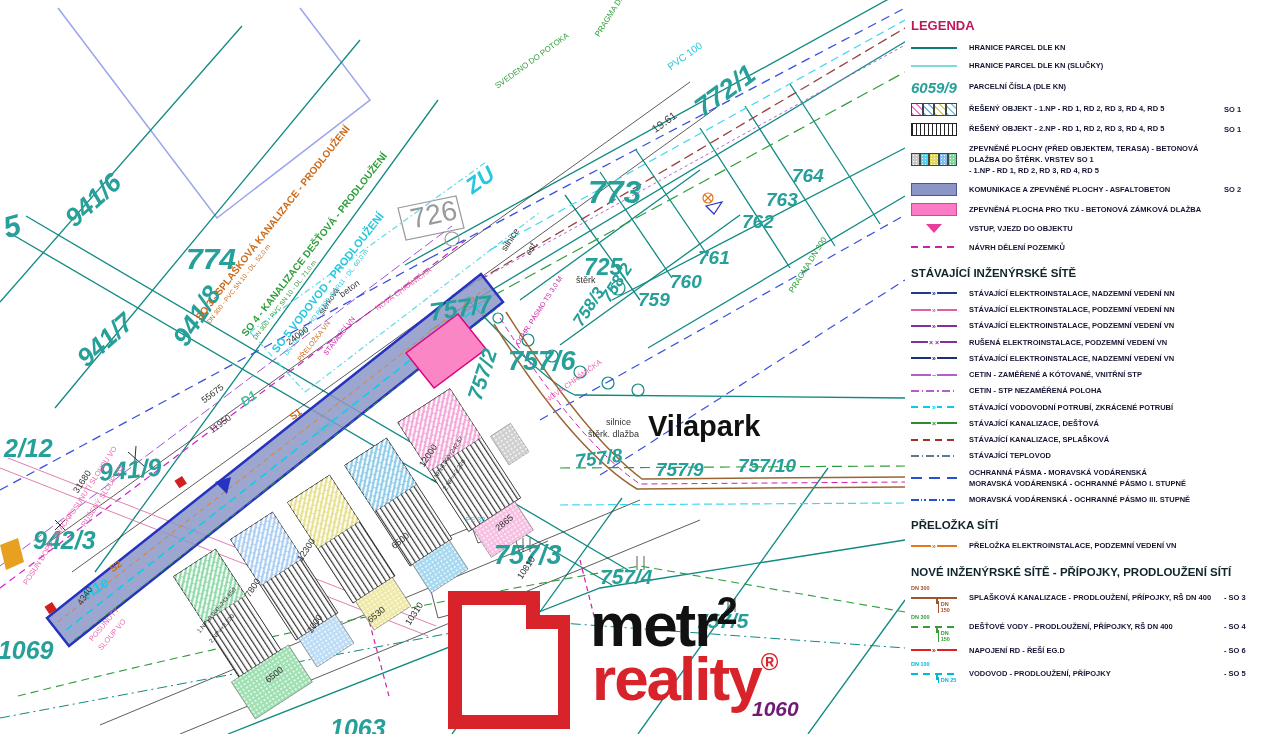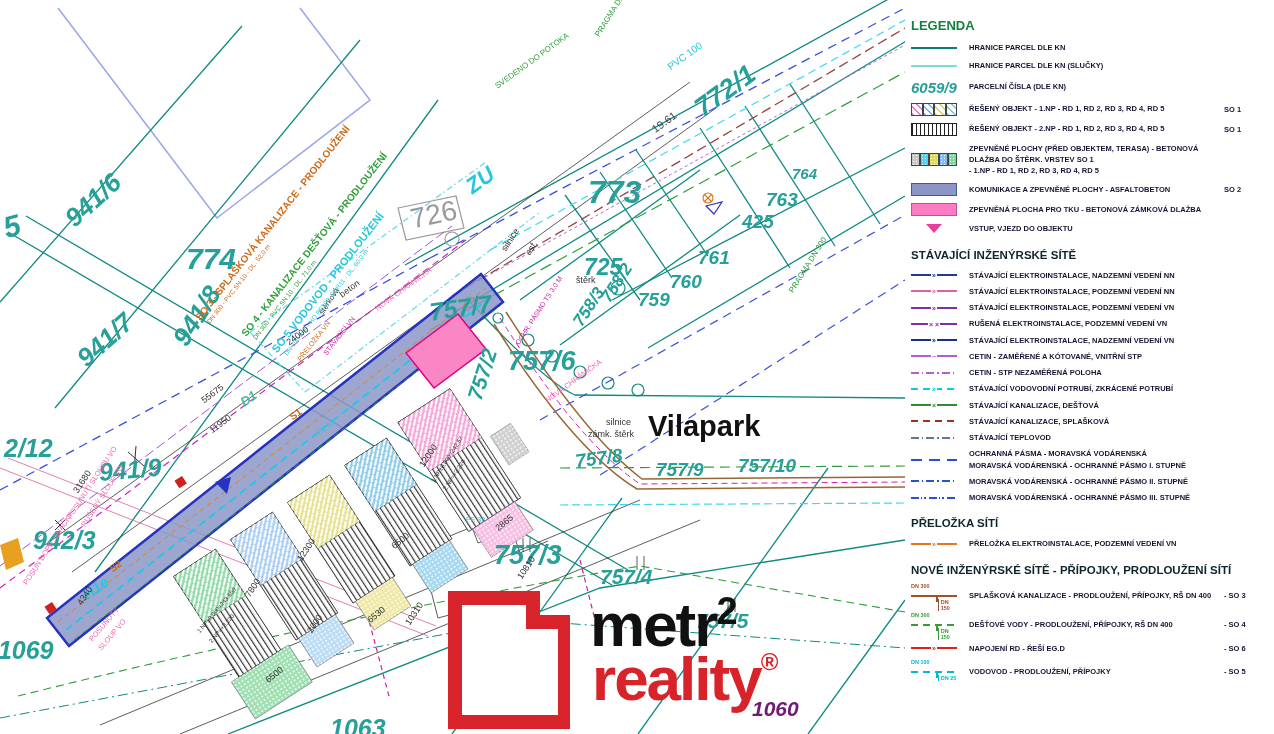--- a/index.html
+++ b/index.html
@@ -13,21 +13,21 @@
   
   #logo{position:absolute;left:440px;top:585px;width:470px;height:149px;}
   #logo svg{position:absolute;left:0;top:0;}
   #logo .t1{position:absolute;left:150px;top:4px;font-size:62px;font-weight:bold;color:#111;letter-spacing:-2px;}
   #logo .sup{font-size:38px;vertical-align:22px;letter-spacing:0;}
   #logo .t2{position:absolute;left:152px;top:58px;font-size:62px;font-weight:bold;color:#d8232a;letter-spacing:-2px;}
   #logo .reg{font-size:24px;vertical-align:30px;letter-spacing:0;}
   
   #legend{position:absolute;left:905px;top:0;width:369px;height:734px;background:#fff;
           padding:18px 4px 0 6px;box-sizing:border-box;color:#141432;}
-  #legend h1{font-size:13px;margin:0 0 9px 0;color:#15803d;}
+  #legend h1{font-size:13px;margin:0 0 9px 0;color:#be185d;}
   .lg-head{font-size:11.5px;font-weight:bold;margin:14px 0 9px 0;color:#10242c;}
   .lg-row{display:flex;align-items:center;margin-bottom:7px;}
   .lg-rowD{margin-bottom:5px;}
   .sw{flex:0 0 46px;width:46px;margin-right:12px;position:relative;display:flex;align-items:center;}
   .swline{width:100%;}
   .swmid{position:absolute;left:50%;top:50%;transform:translate(-50%,-50%);background:#fff;
          font-size:7px;line-height:1;padding:0 1px;font-weight:bold;}
   .swblock{width:46px;height:13px;box-sizing:border-box;}
   .swcells{display:flex;width:46px;height:13px;}
   .swcells div{flex:1;border:0.5px solid #444;}
@@ -223,34 +223,34 @@
       <span class="mlab b i" style="left: 330px; top: 670px; font-size: 25px; color: rgb(38, 160, 153); margin-top: 46px;">1063</span>
       <span class="mlab" style="left: 408px; top: 206px; font-size: 28px; color: rgb(154, 154, 154); transform: rotate(-12deg);">726</span>
       <span class="mlab b i" style="left: 462px; top: 180px; font-size: 22px; color: rgb(39, 199, 222); transform: rotate(-36deg);">ZU</span>
       <span class="mlab b i" style="left: 588px; top: 128px; font-size: 32px; color: rgb(38, 160, 153); margin-top: 48px;">773</span>
       <span class="mlab b i" style="left: 690px; top: 100px; font-size: 27px; color: rgb(38, 160, 153); transform: rotate(-36deg);">772/1</span>
       <span class="mlab" style="left: 650px; top: 126px; font-size: 11px; color: rgb(68, 68, 68); transform: rotate(-36deg);">19.61</span>
       <span class="mlab" style="left: 666px; top: 64px; font-size: 10px; color: rgb(39, 199, 222); transform: rotate(-36deg);">PVC 100</span>
       <span class="mlab" style="left: 594px; top: 34px; font-size: 8px; color: rgb(46, 158, 58); transform: rotate(-58deg);">PRAGMA DN 300</span>
       <span class="mlab" style="left: 788px; top: 290px; font-size: 8px; color: rgb(46, 158, 58); transform: rotate(-58deg);">PRAGMA DN 300</span>
       <span class="mlab" style="left: 494px; top: 84px; font-size: 8px; color: rgb(46, 158, 58); transform: rotate(-36deg);">SVEDENO DO POTOKA</span>
-      <span class="mlab b i" style="left: 792px; top: 166px; font-size: 15px; color: rgb(38, 160, 153); text-align: center;">764</span>
+      <span class="mlab b i" style="left: 792px; top: 166px; font-size: 19px; color: rgb(38, 160, 153); text-align: center;">764</span>
       <span class="mlab b i" style="left: 766px; top: 190px; font-size: 19px; color: rgb(38, 160, 153);">763</span>
-      <span class="mlab b i" style="left: 742px; top: 212px; font-size: 19px; color: rgb(38, 160, 153);">425</span>
+      <span class="mlab b i" style="left: 742px; top: 212px; font-size: 19px; color: rgb(38, 160, 153);">762</span>
       <span class="mlab b i" style="left: 698px; top: 248px; font-size: 19px; color: rgb(38, 160, 153);">761</span>
       <span class="mlab b i" style="left: 670px; top: 272px; font-size: 19px; color: rgb(38, 160, 153);">760</span>
       <span class="mlab b i" style="left: 638px; top: 290px; font-size: 19px; color: rgb(38, 160, 153);">759</span>
       <span class="mlab b i" style="left: 598px; top: 296px; font-size: 17px; color: rgb(38, 160, 153); transform: rotate(-57deg);">758/2</span>
       <span class="mlab b i" style="left: 570px; top: 320px; font-size: 17px; color: rgb(38, 160, 153); transform: rotate(-57deg);">758/3</span>
       <span class="mlab b i" style="left: 508px; top: 348px; font-size: 27px; color: rgb(38, 160, 153);">757/6</span>
       <span class="mlab b i" style="left: 428px; top: 300px; font-size: 25px; color: rgb(38, 160, 153); transform: rotate(-8deg);">757/7</span>
       <span class="mlab b i" style="left: 464px; top: 396px; font-size: 21px; color: rgb(38, 160, 153); transform: rotate(-72deg);">757/2</span>
       <span class="mlab b" style="left: 648px; top: 412px; font-size: 29px; color: rgb(17, 17, 17);">Vilapark</span>
       <span class="mlab" style="left: 606px; top: 418px; font-size: 9px; color: rgb(51, 51, 51);">silnice</span>
-      <span class="mlab" style="left: 588px; top: 430px; font-size: 9px; color: rgb(51, 51, 51);">zámk. štěrk</span>
+      <span class="mlab" style="left: 588px; top: 430px; font-size: 9px; color: rgb(51, 51, 51);">štěrk. dlažba</span>
       <span class="mlab b i" style="left: 574px; top: 452px; font-size: 19px; color: rgb(38, 160, 153); transform: rotate(-8deg);">757/8</span>
       <span class="mlab b i" style="left: 656px; top: 460px; font-size: 19px; color: rgb(38, 160, 153);">757/9</span>
       <span class="mlab b i" style="left: 738px; top: 456px; font-size: 19px; color: rgb(38, 160, 153);">757/10</span>
       <span class="mlab b i" style="left: 494px; top: 542px; font-size: 27px; color: rgb(38, 160, 153);">757/3</span>
       <span class="mlab b i" style="left: 600px; top: 566px; font-size: 21px; color: rgb(38, 160, 153);">757/4</span>
       <span class="mlab b i" style="left: 696px; top: 610px; font-size: 21px; color: rgb(38, 160, 153); font-style: italic;">757/5</span>
       <span class="mlab b i" style="left: 584px; top: 256px; font-size: 23px; color: rgb(38, 160, 153);">725</span>
       <span class="mlab" style="left: 506px; top: 606px; font-size: 11px; color: rgb(51, 51, 51);">novo</span>
       <span class="mlab" style="left: 576px; top: 276px; font-size: 9px; color: rgb(51, 51, 51);">štěrk</span>
       <span class="mlab" style="left: 338px; top: 292px; font-size: 9px; color: rgb(51, 51, 51); transform: rotate(-36deg);">beton</span>
@@ -378,20 +378,27 @@
           <div class="lg-lbl"><span>ZPEVNĚNÁ PLOCHA PRO TKU - BETONOVÁ ZÁMKOVÁ DLAŽBA</span></div>
           <div class="lg-code"></div>
         </div>
         <div class="lg-row">
           <div class="sw">
             <div class="swtri"></div>
           </div>
           <div class="lg-lbl"><span>VSTUP, VJEZD DO OBJEKTU</span></div>
           <div class="lg-code"></div>
         </div>
+        <div class="lg-row">
+          <div class="sw">
+            <div class="swline" style="height: 2px; background: repeating-linear-gradient(90deg, rgb(204, 34, 170) 0px, rgb(204, 34, 170) 7px, transparent 7px, transparent 12px);"></div>
+          </div>
+          <div class="lg-lbl"><span>NÁVRH DĚLENÍ POZEMKŮ</span></div>
+          <div class="lg-code"></div>
+        </div>
         <div class="lg-head">STÁVAJÍCÍ INŽENÝRSKÉ SÍTĚ</div>
         <div class="lg-row lg-rowD">
           <div class="sw">
             <div class="swline" style="height: 2px; background: rgb(34, 58, 140);"></div>
             <span class="swmid" style="color: rgb(34, 58, 140);">»</span>
           </div>
           <div class="lg-lbl"><span>STÁVAJÍCÍ ELEKTROINSTALACE, NADZEMNÍ VEDENÍ NN</span></div>
           <div class="lg-code"></div>
         </div>
         <div class="lg-row lg-rowD">
@@ -469,27 +476,20 @@
             <div class="swline" style="height: 2px; background: repeating-linear-gradient(90deg, rgb(96, 120, 144) 0px, rgb(96, 120, 144) 8px, transparent 8px, transparent 11px, rgb(96, 120, 144) 11px, rgb(96, 120, 144) 12.5px, transparent 12.5px, transparent 15.5px);"></div>
           </div>
           <div class="lg-lbl"><span>STÁVAJÍCÍ TEPLOVOD</span></div>
           <div class="lg-code"></div>
         </div>
         <div class="lg-row lg-rowD">
           <div class="sw">
             <div class="swline" style="height: 2px; background: repeating-linear-gradient(90deg, rgb(34, 85, 204) 0px, rgb(34, 85, 204) 11px, transparent 11px, transparent 18px);"></div>
           </div>
           <div class="lg-lbl"><span>OCHRANNÁ PÁSMA - MORAVSKÁ VODÁRENSKÁ</span><span class="l2">MORAVSKÁ VODÁRENSKÁ - OCHRANNÉ PÁSMO I. STUPNĚ</span></div>
-          <div class="lg-code"></div>
-        </div>
-        <div class="lg-row lg-rowD">
-          <div class="sw">
-            <div class="swline" style="height: 2px; background: repeating-linear-gradient(90deg, rgb(34, 85, 204) 0px, rgb(34, 85, 204) 8px, transparent 8px, transparent 11px, rgb(34, 85, 204) 11px, rgb(34, 85, 204) 12.5px, transparent 12.5px, transparent 15.5px);"></div>
-          </div>
-          <div class="lg-lbl"><span>MORAVSKÁ VODÁRENSKÁ - OCHRANNÉ PÁSMO II. STUPNĚ</span></div>
           <div class="lg-code"></div>
         </div>
         <div class="lg-row lg-rowD">
           <div class="sw">
             <div class="swline" style="height: 2px; background: repeating-linear-gradient(90deg, rgb(34, 85, 204) 0px, rgb(34, 85, 204) 8px, transparent 8px, transparent 10px, rgb(34, 85, 204) 10px, rgb(34, 85, 204) 11.5px, transparent 11.5px, transparent 13.5px, rgb(34, 85, 204) 13.5px, rgb(34, 85, 204) 15px, transparent 15px, transparent 18px);"></div>
           </div>
           <div class="lg-lbl"><span>MORAVSKÁ VODÁRENSKÁ - OCHRANNÉ PÁSMO III. STUPNĚ</span></div>
           <div class="lg-code"></div>
         </div>
         <div class="lg-head">PŘELOŽKA SÍTÍ</div>

